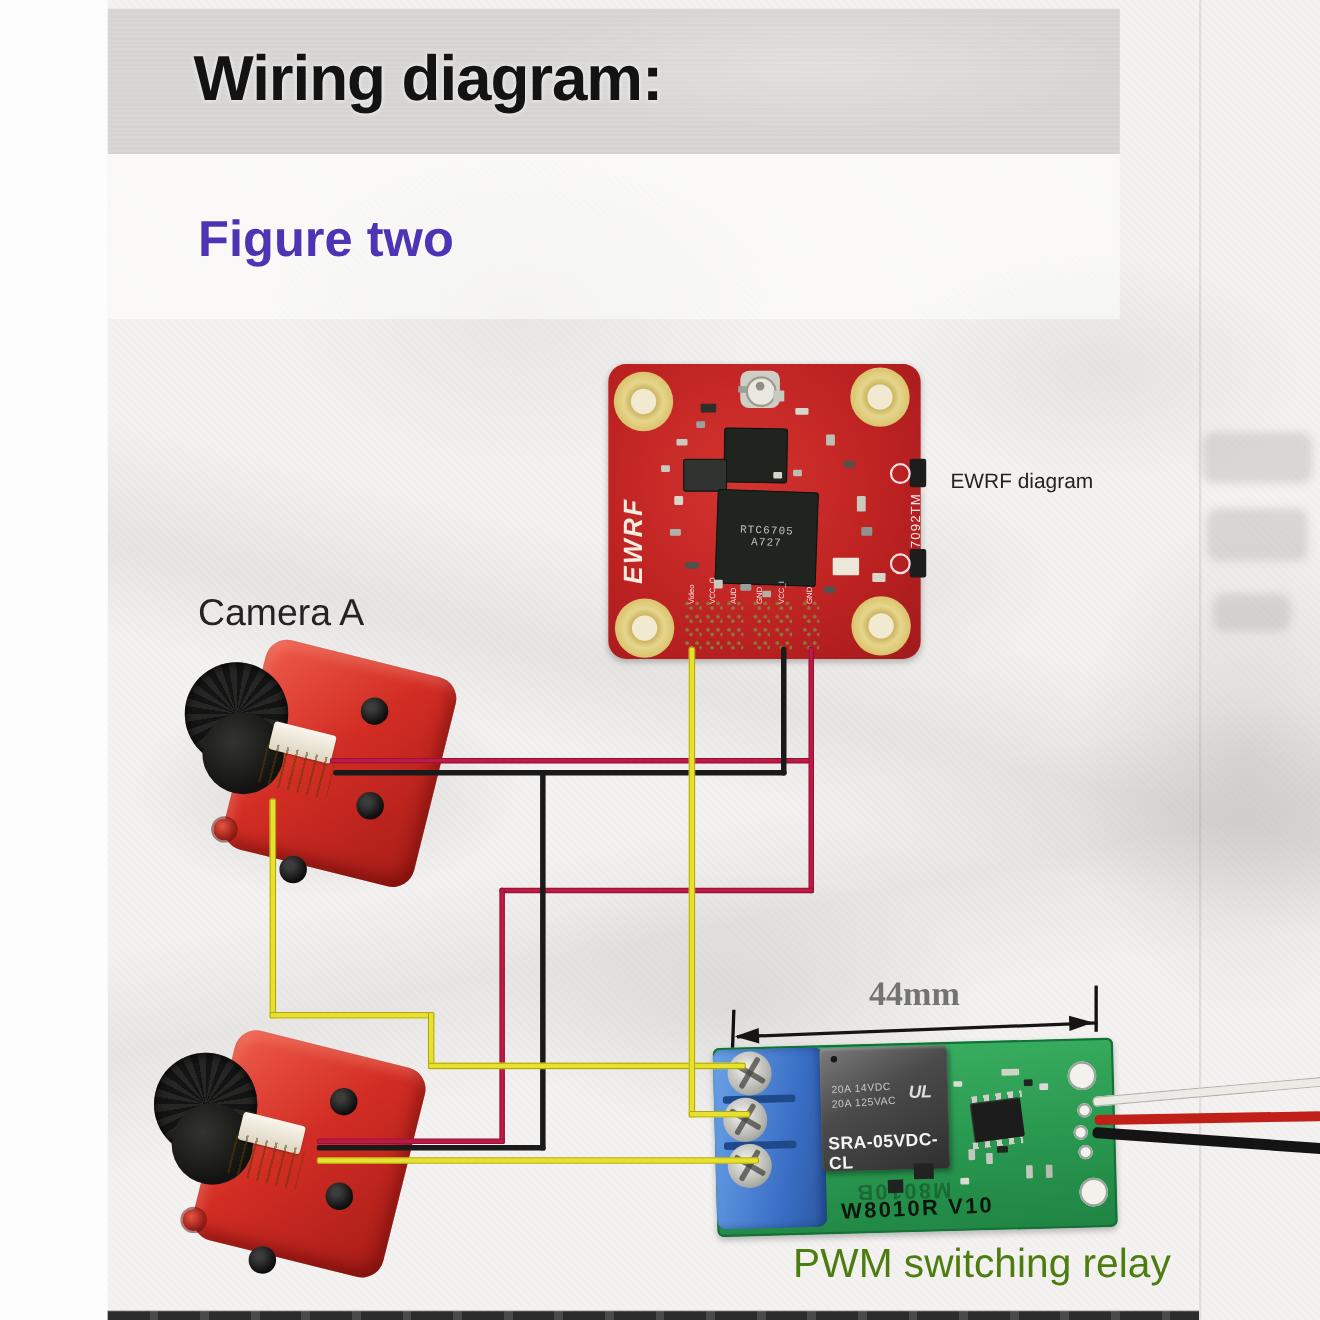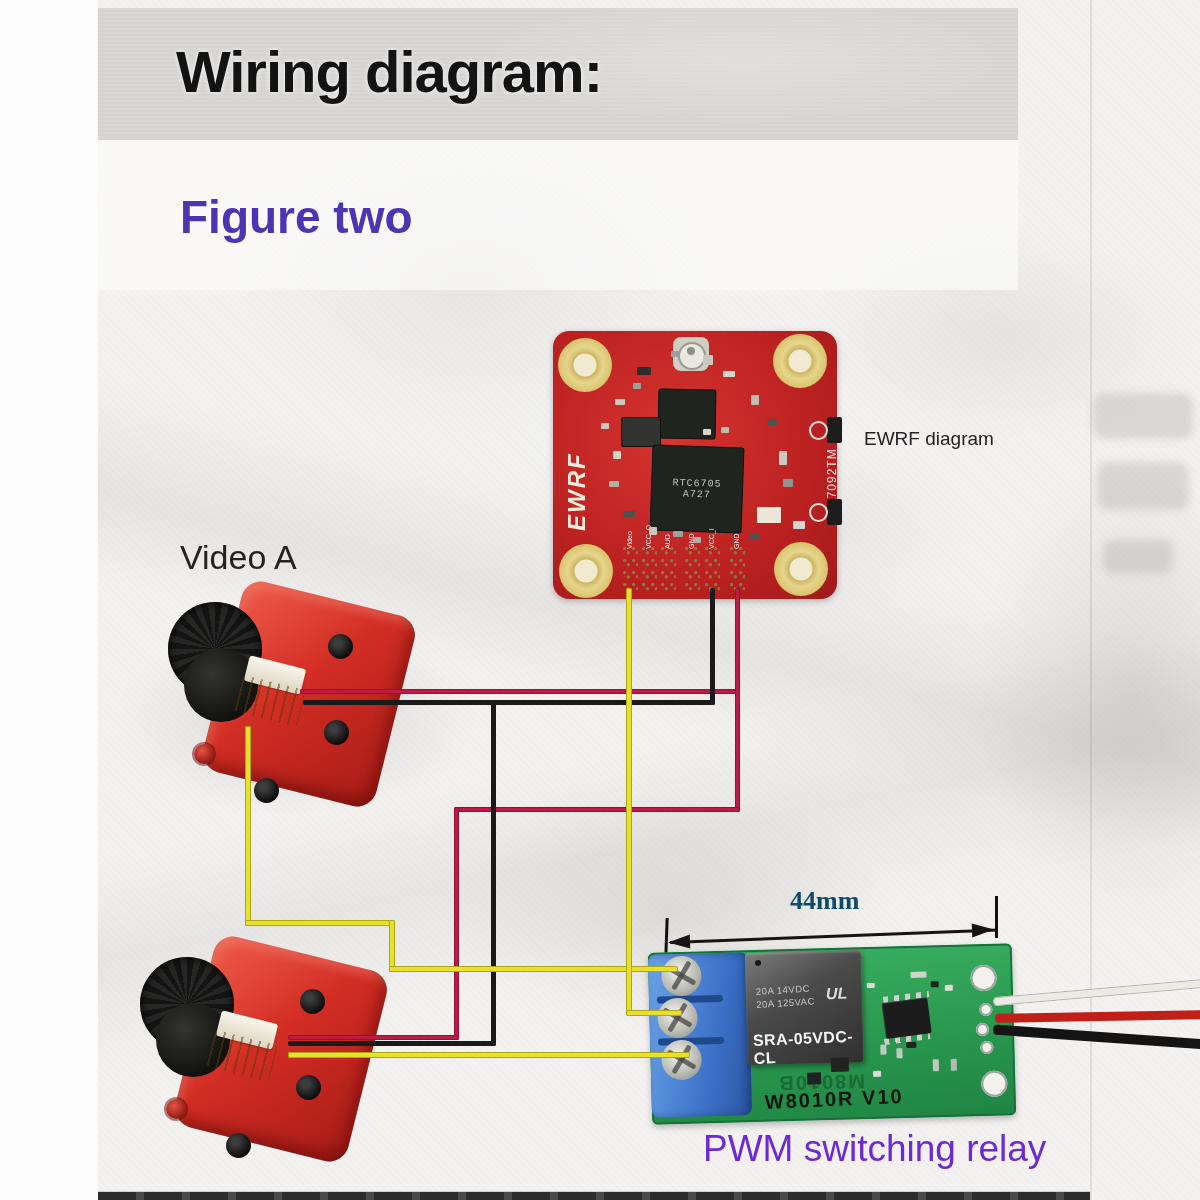--- a/index.html
+++ b/index.html
@@ -29,22 +29,22 @@
       repeating-linear-gradient(0deg, rgba(0,0,0,.015) 0 2px, transparent 2px 4px);}
   .page-title{left:176px;top:38px;font-size:58px;font-weight:bold;color:#131313;letter-spacing:-1px;
       text-shadow:0 0 5px rgba(255,255,255,.9);}
   .figure-label{left:180px;top:190px;font-size:46px;font-weight:bold;color:#4c34b4;
       text-shadow:0 0 4px rgba(255,255,255,.8);}
 
   
   .note{color:#252224;}
   .vtx-note{left:864px;top:420px;font-size:19px;line-height:37px;}
   .camA-note{left:180px;top:538px;font-size:34px;}
-  .pwm-note{left:703px;top:1128px;font-size:37px;color:#6d28d9;}
-  .dim-text{left:790px;top:886px;font-family:"Liberation Serif", serif;font-weight:bold;font-size:26px;color:#0c4a6e;}
+  .pwm-note{left:721px;top:1128px;font-size:37px;color:#4d7c0f;}
+  .dim-text{left:790px;top:886px;font-family:"Liberation Serif", serif;font-weight:bold;font-size:31px;color:#737373;}
 
   
   .wire{position:absolute;border-radius:2px;}
   .w-yel{background:#e7e02f;box-shadow:inset 0 0 0 1px rgba(125,118,0,.55);}
   .w-red{background:#bd1a45;box-shadow:inset 0 0 0 1px rgba(90,5,35,.4);}
   .w-blk{background:#1a1a1a;}
 
   
   .vtx{left:553px;top:331px;width:284px;height:268px;border-radius:16px;
        background:radial-gradient(circle at 42% 40%, #d5342f, #bb2121 62%, #a01a1c 100%);
@@ -233,21 +233,21 @@
         <div class="speck" style="left: 118px; top: 20px; width: 8px; height: 6px; background: rgb(154, 160, 156);"></div>
         <div class="speck" style="left: 240px; top: 190px; width: 12px; height: 8px; background: rgb(216, 213, 202);"></div>
         <div class="speck" style="left: 48px; top: 92px; width: 8px; height: 6px; background: rgb(201, 201, 192);"></div>
         <div class="speck" style="left: 140px; top: 206px; width: 8px; height: 6px; background: rgb(176, 176, 168);"></div>
       </div>
   </div>
   <div class="px note vtx-note">
     <div>EWRF diagram</div>
   </div>
 
-  <div class="px note camA-note">Video A</div>
+  <div class="px note camA-note">Camera A</div>
   <div class="px camera" style="left:168px;top:588px;z-index:3;">
     <div class="cam-body"></div>
     <div class="cam-hood"></div>
     <div class="cam-hood2"></div>
     <div class="cam-screw" style="left:160px;top:46px;"></div>
     <div class="cam-screw" style="left:156px;top:132px;"></div>
     <div class="cam-screw" style="left:86px;top:190px;"></div>
     <div class="cam-conn-cap"></div>
     <div class="cam-conn"></div>
     <div class="cam-btn"></div>

